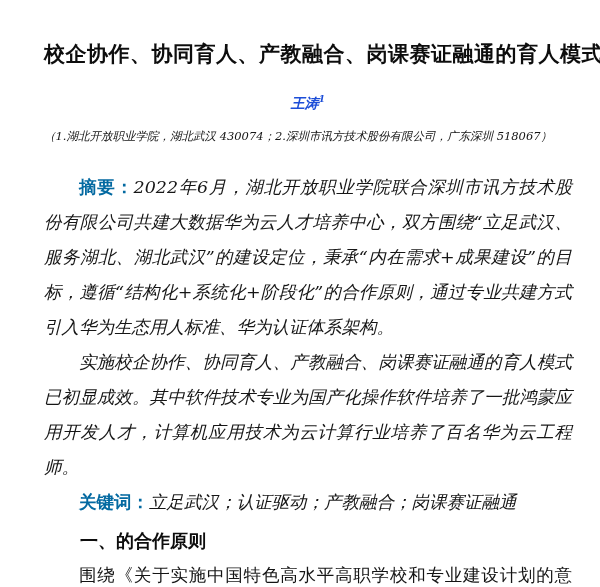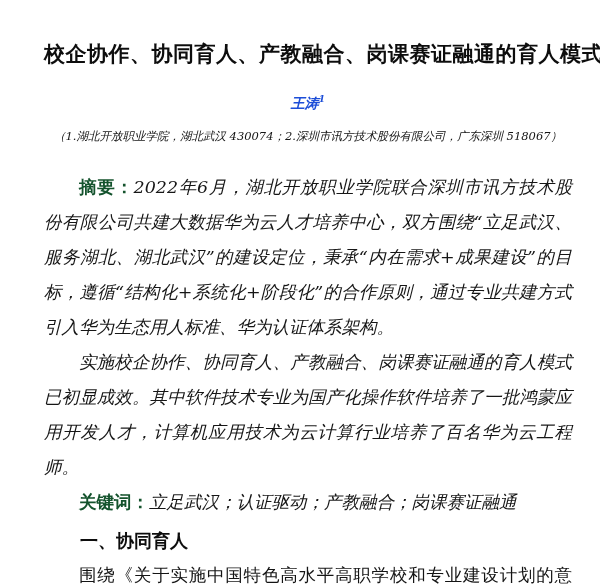--- a/index.html
+++ b/index.html
@@ -40,21 +40,20 @@
     font-size: 14px;
     line-height: 18px;
     color: #1d4ed8;
   }
   .author-line sup {
     font-size: 9px;
     font-weight: bold;
   }
   .affiliation-line {
     margin-top: 16px;
-    text-align: center;
     font-family: "DejaVu Serif", "Liberation Serif", serif;
     font-style: italic;
     font-size: 11.5px;
     line-height: 16px;
     color: #141414;
     white-space: nowrap;
   }
   .abstract-para {
     margin: 0;
     font-family: "DejaVu Serif", "Liberation Serif", serif;
@@ -66,21 +65,21 @@
     word-break: break-all;
     color: #161616;
   }
   .abstract-para.first {
     margin-top: 26px;
   }
   .bold-label {
     font-style: normal;
     font-weight: bold;
     font-family: "DejaVu Sans", "Liberation Sans", sans-serif;
-    color: #14532d;
+    color: #0369a1;
   }
   .keywords-line {
     margin: 0;
     font-family: "DejaVu Serif", "Liberation Serif", serif;
     font-style: italic;
     font-size: 17.5px;
     line-height: 35px;
     text-indent: 2em;
     word-break: break-all;
     color: #161616;
@@ -121,17 +120,17 @@
   <p class="abstract-para first">
     <span class="bold-label">摘要：</span><span>2022年6月，湖北开放职业学院联合深圳市讯方技术股份有限公司共建大数据华为云人才培养中心，双方围绕“立足武汉、服务湖北、湖北武汉”的建设定位，秉承“内在需求+成果建设”的目标，遵循“结构化+系统化+阶段化”的合作原则，通过专业共建方式引入华为生态用人标准、华为认证体系架构。</span>
   </p>
 
   <p class="abstract-para">实施校企协作、协同育人、产教融合、岗课赛证融通的育人模式已初显成效。其中软件技术专业为国产化操作软件培养了一批鸿蒙应用开发人才，计算机应用技术为云计算行业培养了百名华为云工程师。</p>
 
   <p class="keywords-line">
     <span class="bold-label">关键词：</span><span>立足武汉；认证驱动；产教融合；岗课赛证融通</span>
   </p>
 
-  <h2 class="section-heading">一、协同育人</h2>
+  <h2 class="section-heading">一、的合作原则</h2>
 
   <p class="section-body">围绕《关于实施中国特色高水平高职学校和专业建设计划的意见》的改革发展任务要求及对照《国家职业教育改革实施方案》、教育部</p>
 
 </div>
 
 </body></html>

